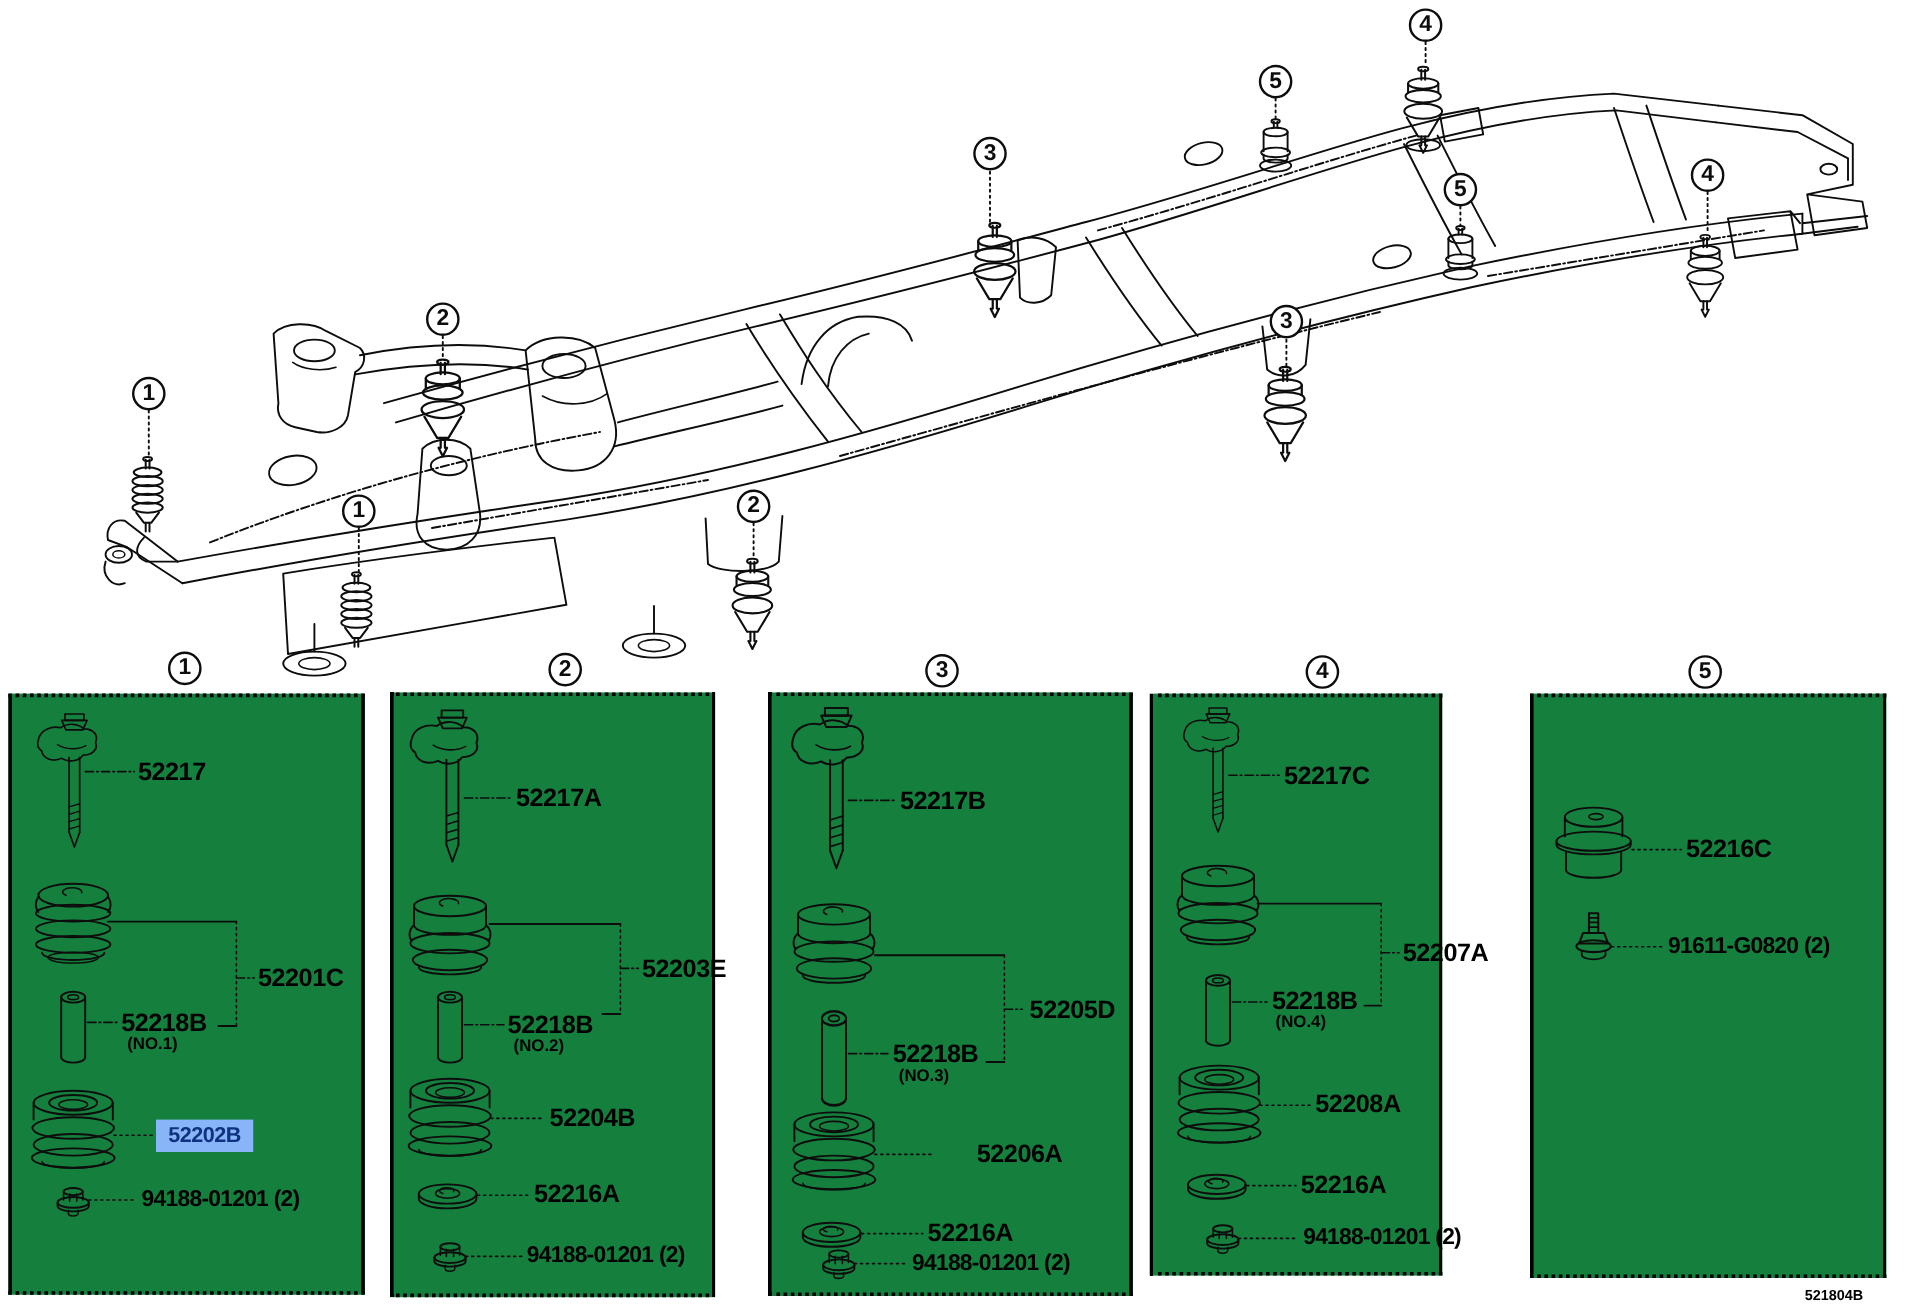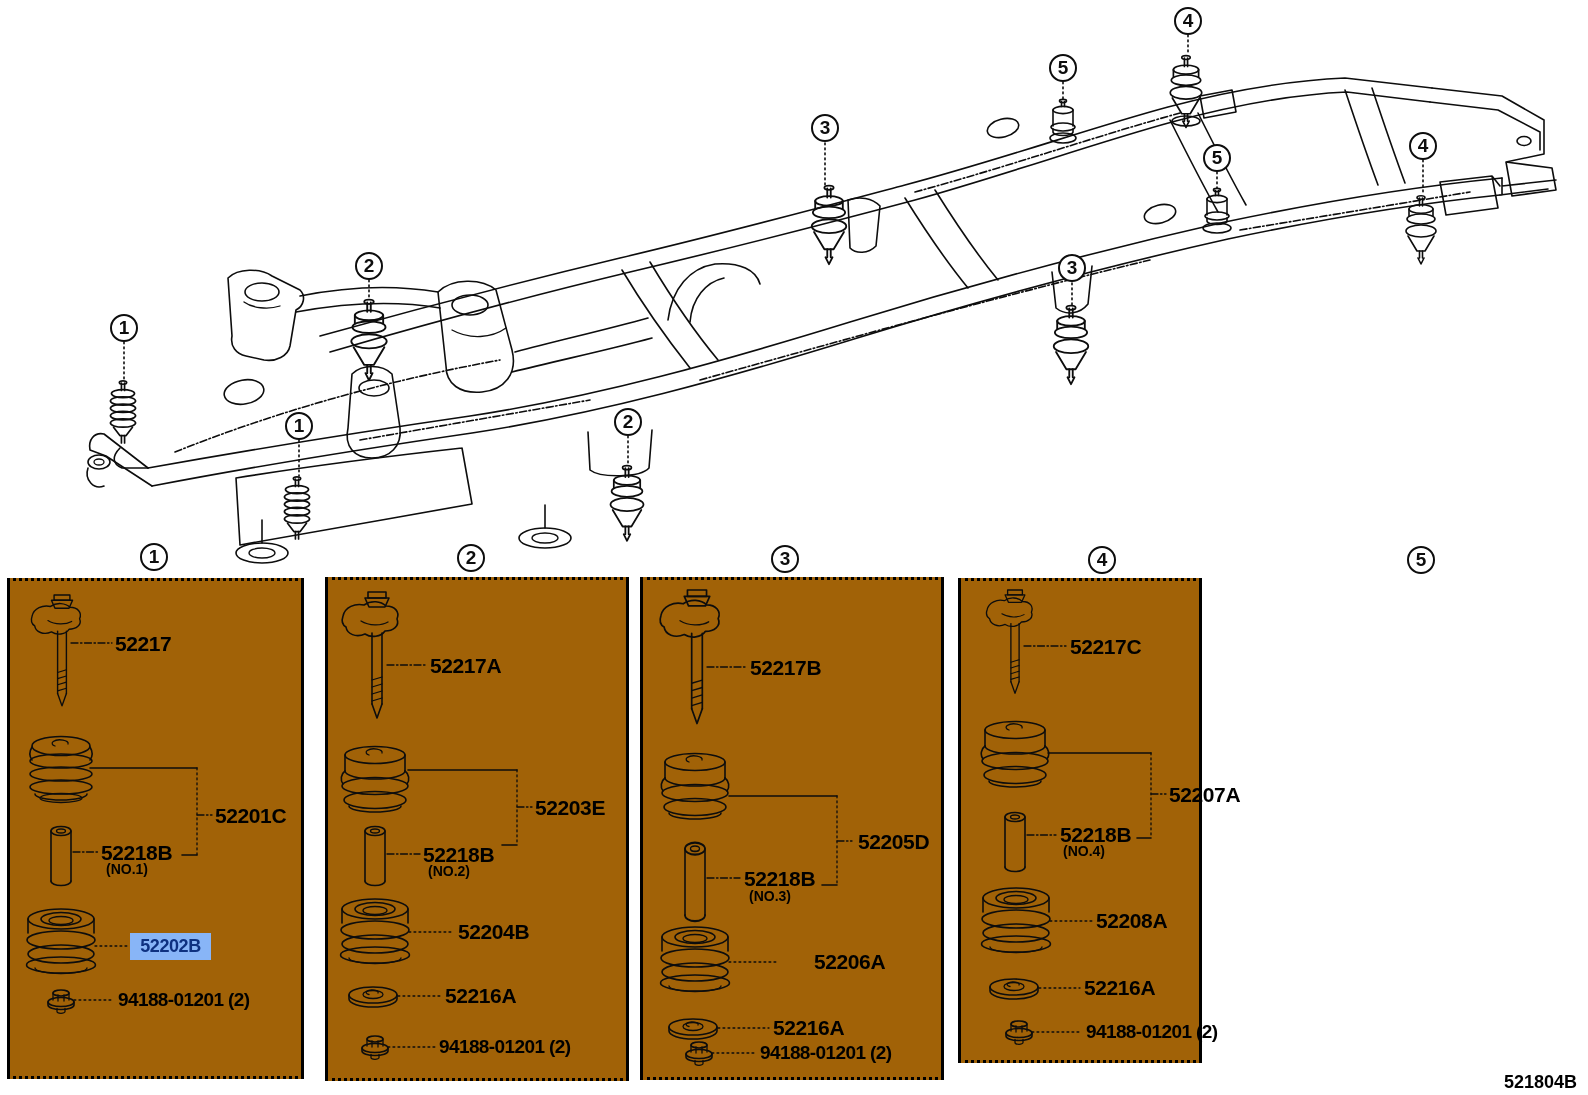--- a/index.html
+++ b/index.html
@@ -6,30 +6,30 @@
   #stage { position:relative; width:1588px; height:1095px; background:#ffffff; overflow:hidden;
            font-family:"Liberation Sans", sans-serif; }
   svg { display:block; }
   svg * { stroke:#0d0d0d; stroke-width:1.6; fill:none; stroke-linecap:round; stroke-linejoin:round; }
   svg .dot  { stroke-dasharray:1.8,3.2; stroke-width:1.3; }
   svg .dd   { stroke-dasharray:7,2.5,1.5,2.5; stroke-width:1.3; }
   svg .thin { stroke-width:1.3; }
   .callout { position:absolute; width:28px; height:28px; border:2.5px solid #0d0d0d; border-radius:50%;
              background:#fff; display:flex; align-items:center; justify-content:center;
              font-weight:700; font-size:19px; color:#0d0d0d; box-sizing:border-box; z-index:5; }
-  .panel { position:absolute; background:#a16207; border-left:3px solid #000; border-right:3px solid #000;
+  .panel { position:absolute; background:#15803d; border-left:3px solid #000; border-right:3px solid #000;
            border-top:3px dotted #000; border-bottom:3px dotted #000; box-sizing:border-box; z-index:2; }
   .panel svg { position:absolute; left:0; top:0; }
   .plabel { position:absolute; font-weight:700; font-size:21px; letter-spacing:-0.4px; color:#000;
             white-space:nowrap; line-height:1.1; z-index:3; }
   .plabel.sm { font-size:19px; letter-spacing:-0.6px; }
   .pnote { position:absolute; font-weight:700; font-size:14px; color:#000; white-space:nowrap; z-index:3; }
   .hl { position:absolute; display:flex; align-items:center; justify-content:center;
         font-weight:700; font-size:18px; letter-spacing:-0.4px; z-index:3; }
-  #diagram-code { position:absolute; font-weight:700; font-size:18px; color:#000; z-index:3; }
+  #diagram-code { position:absolute; font-weight:700; font-size:12px; color:#000; z-index:3; }
 </style>
 </head>
 <body>
 
 <div id="stage">
 
   <svg width="1588" height="578" viewBox="0 0 1588 578" style="position:absolute;left:0;top:0;z-index:1;">
     <defs>
       <g id="p-bolt">
         <path d="M-9,0 h18 v6 h-18 z"></path>
@@ -296,21 +296,21 @@
       <path class="dot" d="M64,419 H104"></path>
     </svg>
     <div class="plabel" style="left:105px;top:51px;">52217</div>
     <div class="plabel" style="left:205px;top:223px;">52201C</div>
     <div class="plabel" style="left:91px;top:260px;">52218B</div>
     <div class="pnote" style="left:96px;top:280px;">(NO.1)</div>
     <div class="hl" style="left:120px;top:352px;width:81px;height:27px;background:#88b5f7;color:#0e3180;">52202B</div>
     <div class="plabel sm" style="left:108px;top:409px;">94188-01201 (2)</div>
   </div>
 
-  <div class="panel" style="left:325px;top:577px;width:304px;height:504px;">
+  <div class="panel" style="left:325px;top:577px;width:271px;height:504px;">
     <svg width="297" height="498" viewBox="0 0 297 498">
       <use href="#p-bolt" transform="translate(49,12)"></use>
       <path class="dd" d="M59,85 H98"></path>
       <use href="#p-cushion-top2" transform="translate(47,166)"></use>
       <path d="M80,190 H189"></path>
         <path class="dot" d="M189,190 V265"></path>
         <path d="M174,265 H189"></path>
       <path class="dd" d="M189,227 H204"></path>
       <use href="#p-spacer" transform="translate(47,246)"></use>
       <path class="dd" d="M59,274 H92"></path>
@@ -377,16 +377,26 @@
     </svg>
     <div class="plabel" style="left:109px;top:54px;">52217C</div>
     <div class="plabel" style="left:208px;top:202px;">52207A</div>
     <div class="plabel" style="left:99px;top:242px;">52218B</div>
     <div class="pnote" style="left:102px;top:262px;">(NO.4)</div>
     <div class="plabel" style="left:135px;top:328px;">52208A</div>
     <div class="plabel" style="left:123px;top:395px;">52216A</div>
     <div class="plabel sm" style="left:125px;top:441px;">94188-01201 (2)</div>
   </div>
 
+  <div class="panel" style="left:1275px;top:578px;width:297px;height:487px;">
+    <svg width="291" height="481" viewBox="0 0 291 481">
+      <use href="#p-dome" transform="translate(50,92)"></use>
+      <path class="dot" d="M82,127 H123"></path>
+      <use href="#p-bolt-sm" transform="translate(50,180) scale(1.1)"></use>
+      <path class="dot" d="M65,208 H108"></path>
+    </svg>
+    <div class="plabel" style="left:127px;top:115px;">52216C</div>
+    <div class="plabel sm" style="left:112px;top:198px;">91611-G0820 (2)</div>
+  </div>
 
   <div id="diagram-code" style="left:1504px;top:1072px;">521804B</div>
 
 </div>
 
 </body></html>

